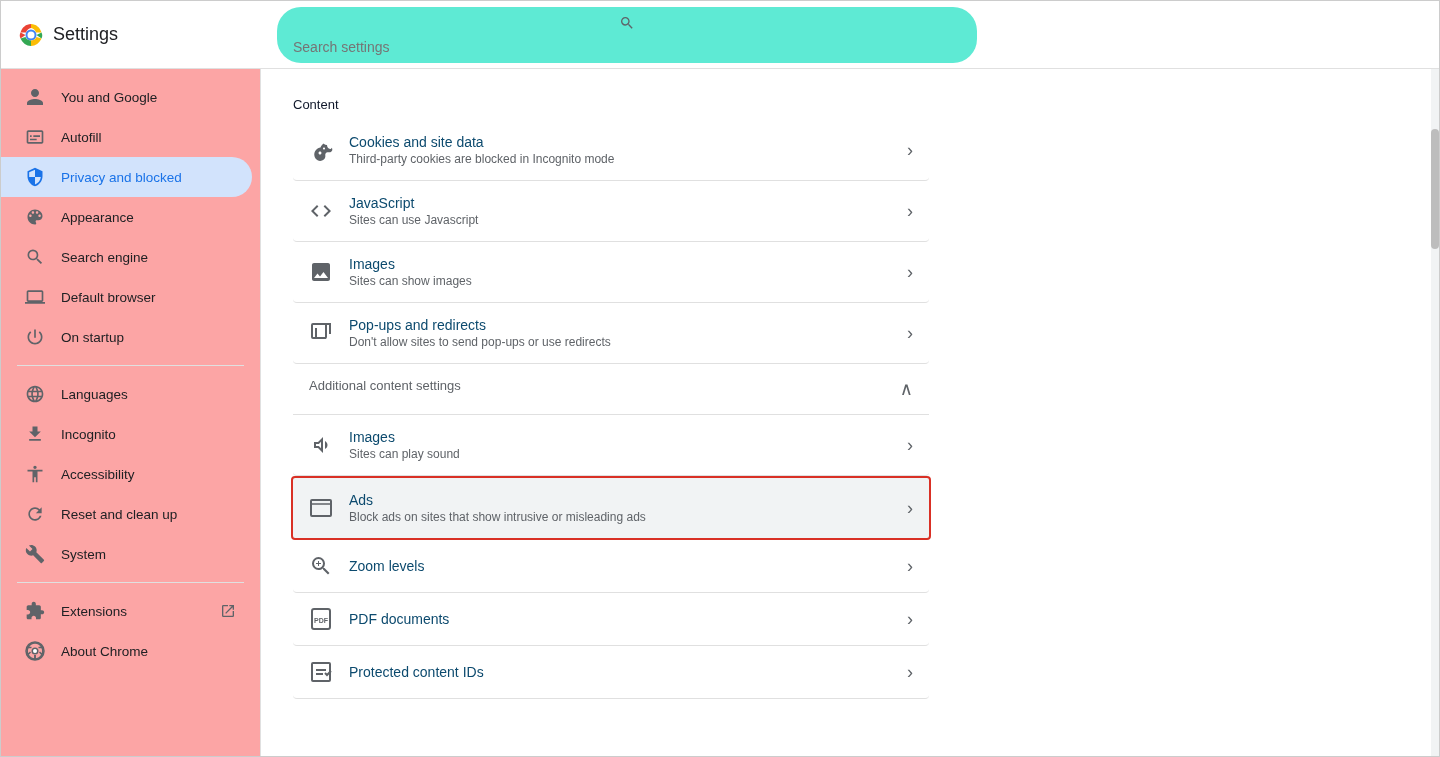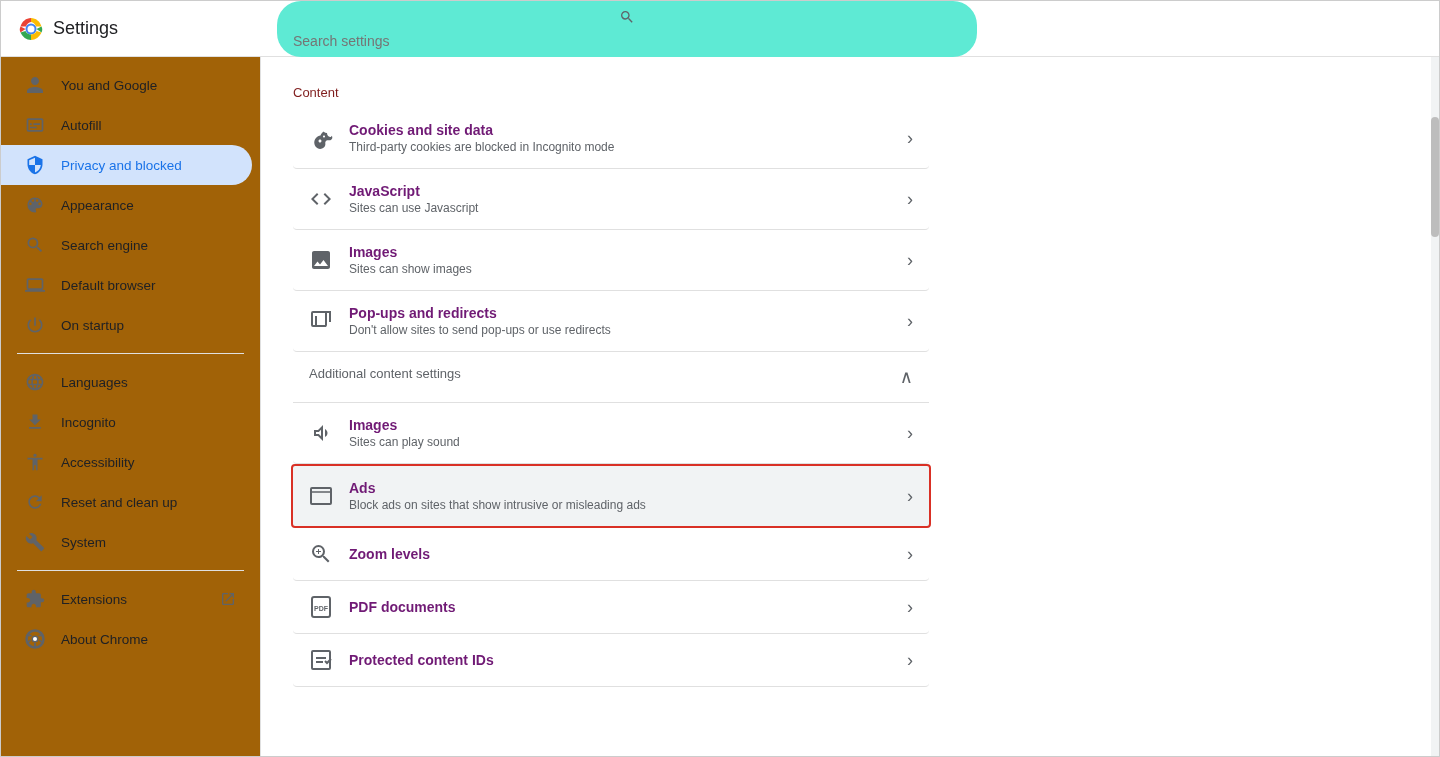--- a/index.html
+++ b/index.html
@@ -14,21 +14,21 @@
       width: 1440px;
       overflow: hidden;
       border: 1px solid #ccc;
     }
 
     
     .top-bar {
       display: flex;
       align-items: center;
       padding: 0 16px;
-      height: 56px;
+      height: 68px;
       border-bottom: 1px solid #e0e0e0;
       background: #fff;
       flex-shrink: 0;
     }
     .logo-area {
       display: flex;
       align-items: center;
       gap: 8px;
       width: 260px;
     }
@@ -70,21 +70,21 @@
       overflow: hidden;
     }
 
     
     .sidebar {
       width: 260px;
       flex-shrink: 0;
       overflow-y: auto;
       border-right: 1px solid #e0e0e0;
       padding: 8px 0;
-      background: #a16207;
+      background: #fca5a5;
     }
     .sidebar-item {
       display: flex;
       align-items: center;
       gap: 16px;
       padding: 10px 16px 10px 24px;
       cursor: pointer;
       border-radius: 0 24px 24px 0;
       margin-right: 8px;
       color: #202124;
@@ -126,21 +126,21 @@
       background: #fff;
     }
     .content-inner {
       max-width: 700px;
       padding: 16px 32px;
     }
 
     
     .section-header {
       font-size: 13px;
-      color: #7f1d1d;
+      color: #0f172a;
       font-weight: 500;
       padding: 12px 0 8px 0;
     }
     .settings-row {
       display: flex;
       align-items: center;
       padding: 14px 16px;
       border-bottom: 1px solid #e0e0e0;
       cursor: pointer;
       gap: 16px;
@@ -158,22 +158,22 @@
       height: 24px;
       display: flex;
       align-items: center;
       justify-content: center;
       color: #5f6368;
       flex-shrink: 0;
     }
     .row-text { flex: 1; }
     .row-title {
       font-size: 14px;
-      color: #701a75;
-      font-weight: 700;
+      color: #0c4a6e;
+      font-weight: 400;
     }
     .row-subtitle {
       font-size: 12px;
       color: #5f6368;
       margin-top: 2px;
     }
     .chevron-right {
       color: #5f6368;
       font-size: 18px;
     }

